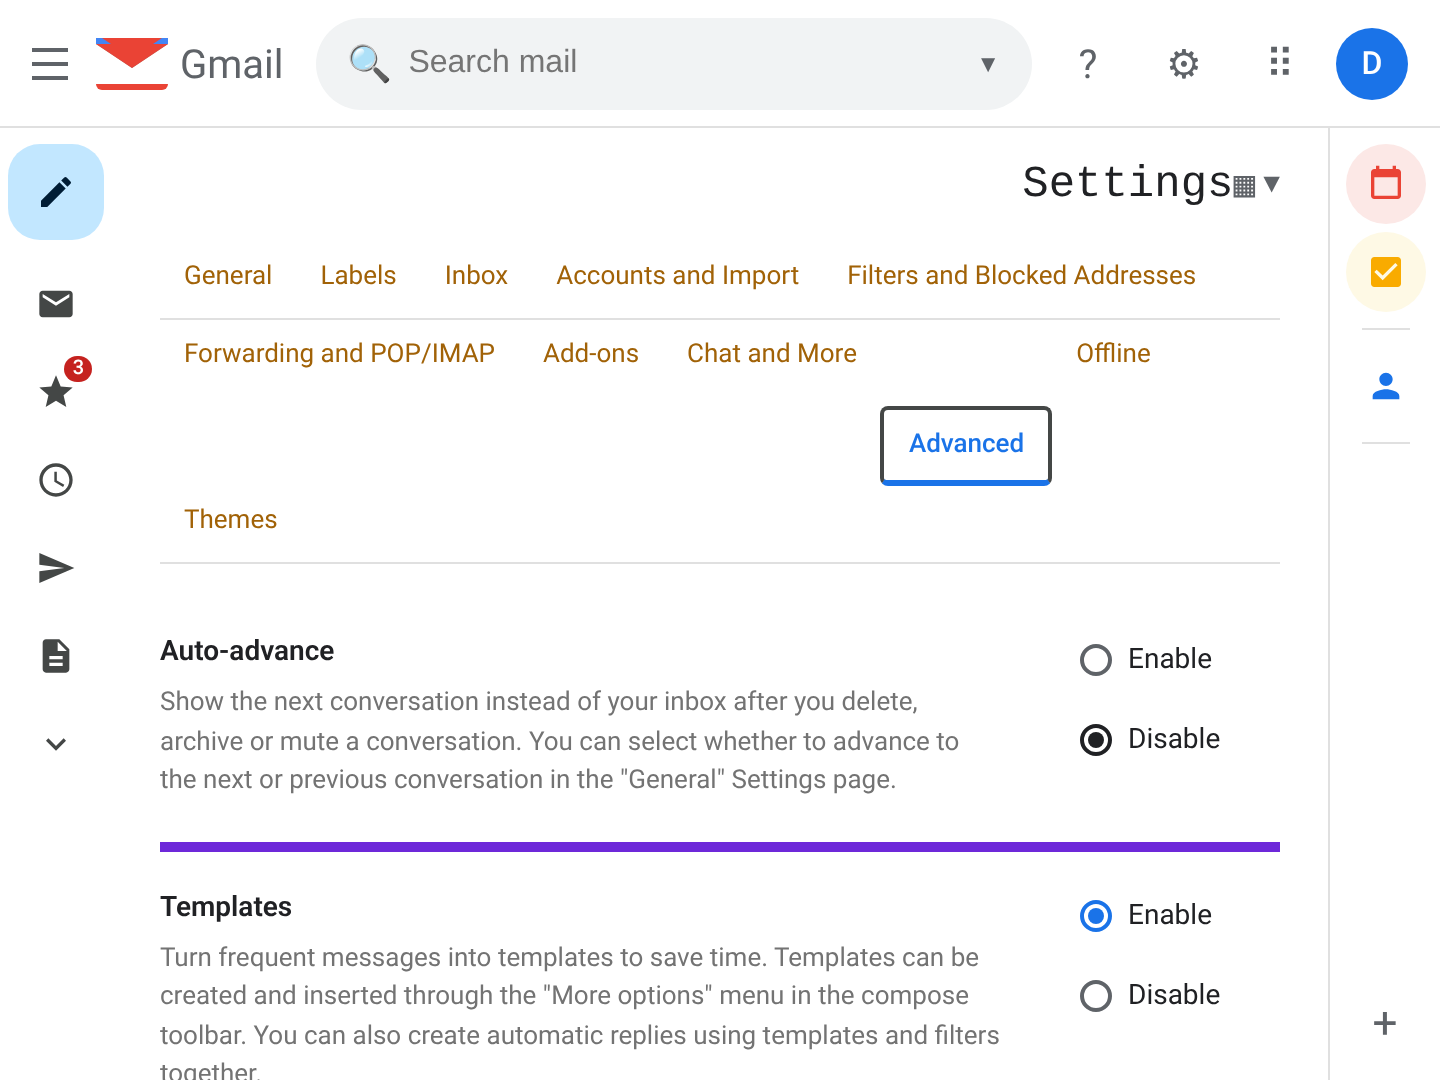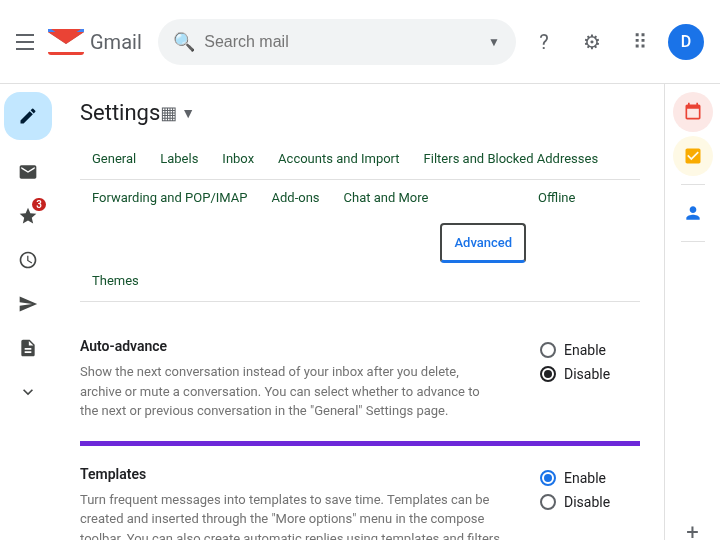--- a/index.html
+++ b/index.html
@@ -1,20 +1,20 @@
 <!DOCTYPE html>
 <html><head>
   <meta charset="utf-8">
   <style>
     * { margin: 0; padding: 0; box-sizing: border-box; }
     body { font-family: 'Roboto', Arial, sans-serif; background: #fff; width: 720px; height: 540px; overflow: hidden; font-size: 14px; color: #202124; }
 
     
     .topbar {
-      display: flex; align-items: center; height: 84px;
+      display: flex; align-items: center; height: 64px;
       padding: 0 16px; gap: 8px;
       border-bottom: 1px solid #e0e0e0;
     }
     .hamburger-icon { width: 24px; height: 24px; cursor: pointer; display: flex; flex-direction: column; justify-content: center; gap: 5px; }
     .hamburger-icon span { display: block; width: 18px; height: 2px; background: #5f6368; }
     .gmail-logo { display: flex; align-items: center; gap: 4px; margin-right: 8px; }
     .search-bar {
       flex: 1; max-width: 720px; background: #f1f3f4; border-radius: 24px;
       display: flex; align-items: center; padding: 0 16px; height: 46px; gap: 8px;
     }
@@ -42,42 +42,42 @@
       width: 40px; height: 40px; border-radius: 20px; display: flex; align-items: center; justify-content: center;
       cursor: pointer; color: #444746; font-size: 20px; position: relative;
     }
     .badge {
       position: absolute; top: 2px; right: 2px; background: #c5221f; color: #fff;
       border-radius: 10px; font-size: 10px; padding: 1px 4px; font-weight: 500;
     }
 
     
     .settings-area { flex: 1; overflow-y: auto; padding: 16px 24px; }
-    .settings-title { font-size: 22px; font-weight: 400; color: #202124; margin-bottom: 16px; display: flex; align-items: center; justify-content: flex-start; }
+    .settings-title { font-size: 22px; font-weight: 400; color: #202124; margin-bottom: 16px; display: flex; align-items: center; justify-content: flex-end; font-family: Liberation Mono, monospace; }
     .settings-title-right { display: flex; align-items: center; gap: 4px; }
 
     
     .tabs-row1 { display: flex; gap: 0; border-bottom: 1px solid #e0e0e0; margin-bottom: 0; flex-wrap: wrap; }
     .tabs-row2 { display: flex; gap: 0; border-bottom: 1px solid #e0e0e0; margin-bottom: 16px; flex-wrap: wrap; }
     .tab {
-      padding: 10px 12px; font-size: 13px; color: #14532d; cursor: pointer;
+      padding: 10px 12px; font-size: 13px; color: #a16207; cursor: pointer;
       border-bottom: 3px solid transparent; white-space: nowrap;
     }
     .tab.active { color: #1a73e8; border-bottom: 3px solid #1a73e8; font-weight: 500; }
     .tab.advanced-tab {
       border: 2px solid #444746; border-radius: 4px; color: #1a73e8; font-weight: 500;
       border-bottom: 3px solid #1a73e8; background: #fff; margin-top: 43px;
     }
 
     
     .setting-section { padding: 20px 0; border-bottom: 5px solid #6d28d9; display: flex; align-items: flex-start; justify-content: space-between; gap: 16px; }
     .setting-info { flex: 1; max-width: 420px; }
     .setting-title { font-size: 14px; font-weight: 600; color: #202124; margin-bottom: 8px; }
     .setting-desc { font-size: 13px; color: #737373; line-height: 1.5; }
-    .setting-controls { display: flex; flex-direction: column; gap: 8px; min-width: 100px; padding-top: 4px; }
+    .setting-controls { display: flex; flex-direction: column; gap: 24px; min-width: 100px; padding-top: 4px; }
     .radio-option { display: flex; align-items: center; gap: 8px; font-size: 14px; color: #202124; cursor: pointer; }
     .radio-btn {
       width: 16px; height: 16px; border-radius: 50%; border: 2px solid #5f6368;
       display: flex; align-items: center; justify-content: center; flex-shrink: 0;
     }
     .radio-btn.selected { border-color: #1a73e8; }
     .radio-btn.selected::after { content: ''; width: 8px; height: 8px; border-radius: 50%; background: #1a73e8; }
     .radio-btn.selected-dark { border-color: #202124; }
     .radio-btn.selected-dark::after { content: ''; width: 8px; height: 8px; border-radius: 50%; background: #202124; }
 

